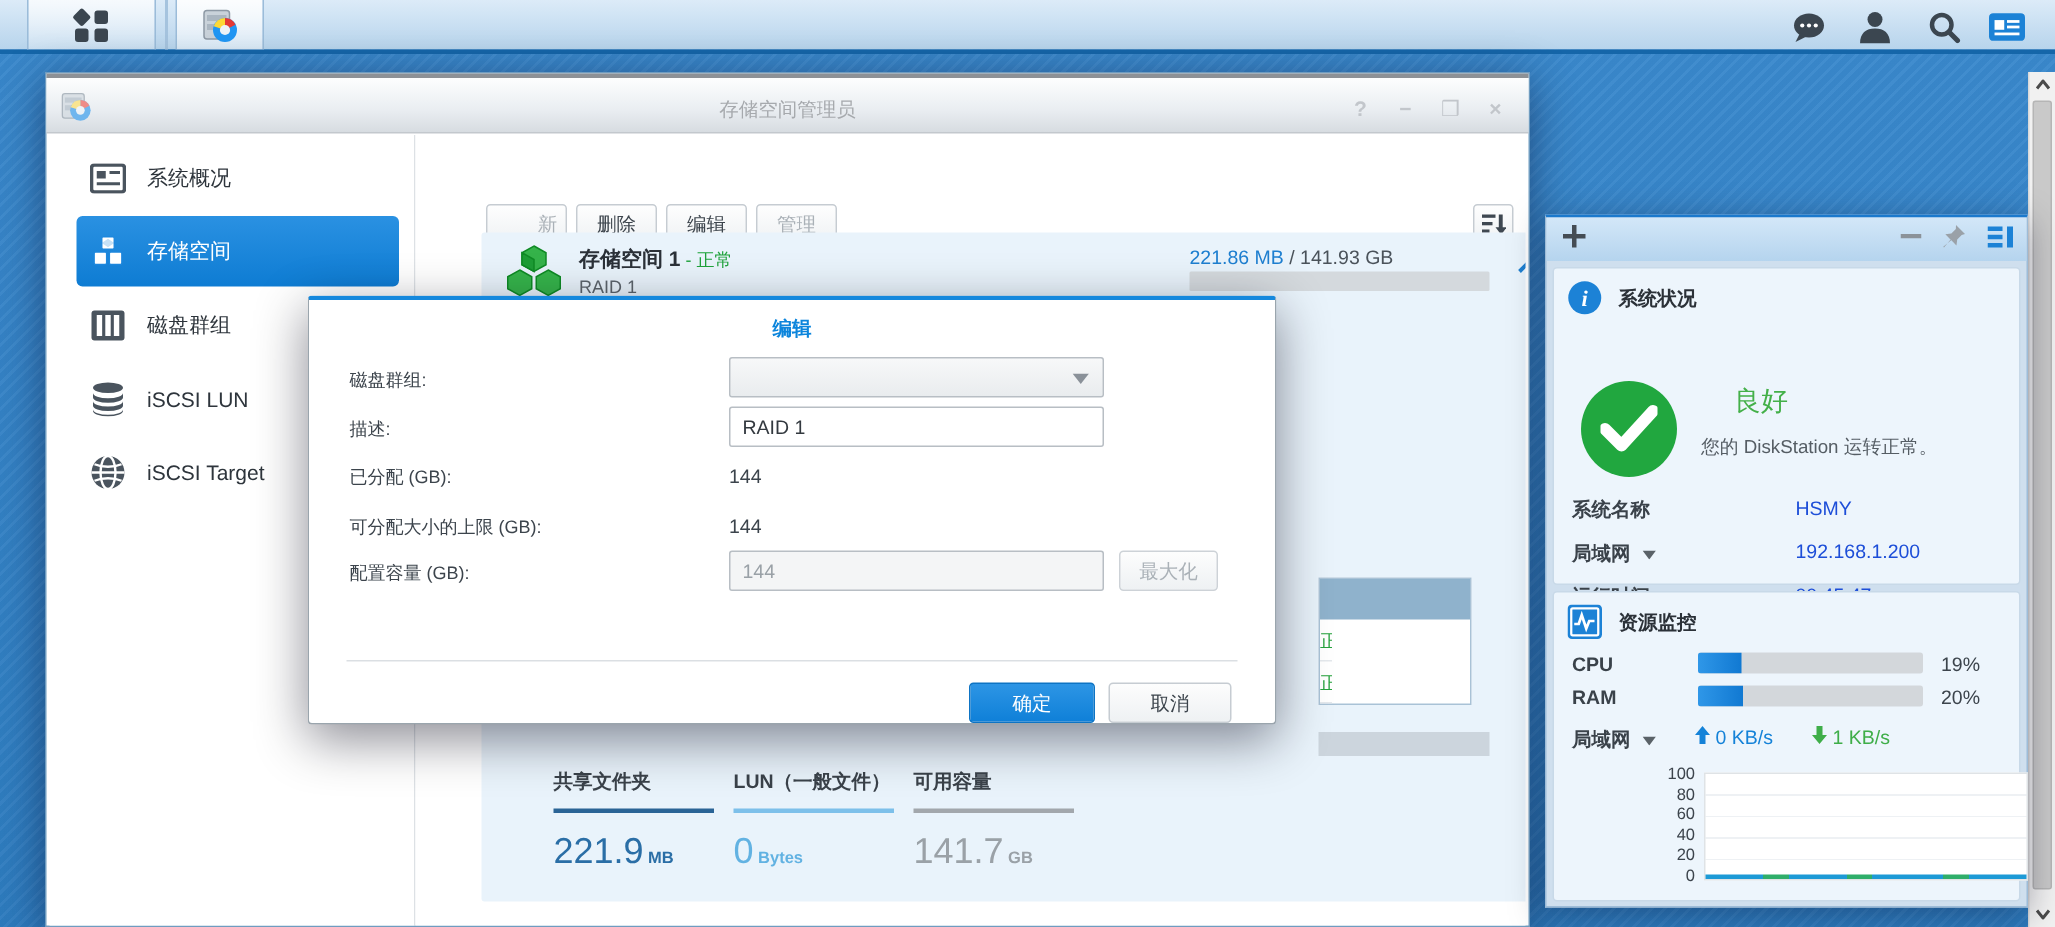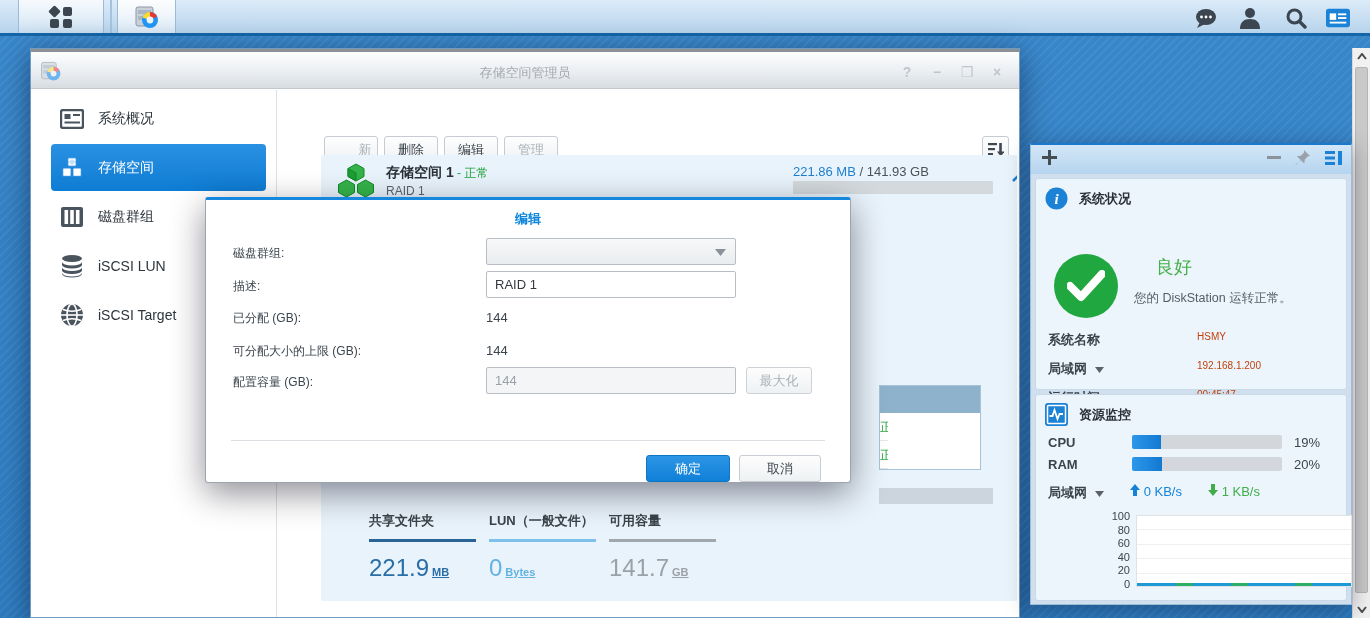--- a/index.html
+++ b/index.html
@@ -64,21 +64,21 @@
   .bg-table { position:absolute; left:558px; top:230px; width:102px; height:85px; border:1px solid #a9c2d6; background:#fff; overflow:hidden; }
   .bg-th { height:27px; background:#8fb2cc; color:#fff; font-size:12px; line-height:27px; overflow:hidden; white-space:nowrap; }
   .bg-tr { height:28px; border-bottom:1px solid #e4e8ec; color:#27a23e; font-size:12px; line-height:28px; overflow:hidden; white-space:nowrap; width:8px; }
   .bg-bar { position:absolute; left:558px; top:333px; width:114px; height:16px; background:#ccd5dd; }
 
   
   .stat-col { position:absolute; top:357px; width:110px; }
   .stat-label { font-size:13px; font-weight:bold; color:#3a424a; white-space:nowrap; }
   .stat-line { margin-top:9px; height:3px; width:107px; }
   .stat-val { margin-top:12px; font-size:24px; font-weight:300; white-space:nowrap; }
-  .stat-unit { font-size:11px; font-weight:bold; margin-left:3px;text-decoration:underline; }
+  .stat-unit { font-size:11px; font-weight:bold; margin-left:3px; }
 
   
   .dialog { position:absolute; left:205px; top:197px; width:646px; height:286px; background:#fff;
     border:1px solid #9aa5ad; border-top:3px solid #1588dd; border-radius:3px; box-shadow:0 10px 34px rgba(0,0,20,.45); z-index:30; }
   .dlg-title { position:absolute; left:0; right:0; top:10px; text-align:center; color:#0c85dc; font-weight:bold; font-size:13px; }
   .dlg-label { position:absolute; left:27px; font-size:12px; color:#3c444c; }
   .dlg-ctl { position:absolute; left:280px; width:250px; height:27px; border:1px solid #b8bec4; border-radius:2px;
     font-size:13px; padding:0 8px; color:#33393f; font-family:inherit; }
   .dlg-select { background:linear-gradient(#f7f8f9,#e9ecee); cursor:pointer; }
   .dlg-static { position:absolute; left:280px; font-size:13px; color:#3c444c; }
@@ -92,21 +92,21 @@
 
   
   .wpanel { position:absolute; left:1030px; top:143px; width:322px; height:462px; background:#cfdfee;
     border:1px solid #9dbcd8; border-top:2px solid #1b79cd; box-shadow:0 5px 22px rgba(0,0,30,.35); }
   .wp-head { position:relative; height:29px; background:linear-gradient(#d3e7f8,#b5d4ee); }
   .wp-plus { position:absolute; left:10px; top:4px; cursor:pointer; }
   .wp-right { position:absolute; right:8px; top:4px; display:flex; gap:14px; align-items:center; }
   .wcard { position:absolute; left:4px; width:312px; background:#edf5fc; border:1px solid #c8d9e8; border-radius:3px; }
   .wc-head { position:absolute; left:9px; top:8px; display:flex; gap:11px; align-items:center; font-weight:bold; font-size:13px; color:#2b3138; }
   .wrow-label { position:absolute; left:12px; font-weight:bold; font-size:13px; color:#3a424a; white-space:nowrap; }
-  .wrow-value { position:absolute; left:161px; font-size:10px; color:#c2410c; white-space:nowrap; }
+  .wrow-value { position:absolute; left:161px; font-size:13px; color:#1d4ed8; white-space:nowrap; }
   .meter { position:absolute; left:96px; width:150px; height:14px; background:#d3d7db; border-radius:2px; overflow:hidden; }
   .meter i { display:block; height:14px; background:linear-gradient(90deg,#2f97e8,#1179d2); }
   .pct { position:absolute; left:258px; font-size:13px; color:#3c444c; }
   .net-up { color:#1482d8; } .net-down { color:#3fae49; }
   .chart-wrap { position:absolute; left:12px; top:120px; width:290px; height:76px; }
   .chart-ticks { position:absolute; left:0; top:-5px; width:82px; text-align:right; font-size:11px; color:#3c444c; line-height:13.5px; }
   .chart-plot { position:absolute; left:88px; top:0; width:216px; height:72px; background:#fff; border:1px solid #dfe3e6;
     background-image:repeating-linear-gradient(#fff 0 13.4px, #eef1f4 13.4px 14.4px); }
   .chart-line { position:absolute; left:0; bottom:0; width:100%; height:3px;
     background:linear-gradient(90deg,#1d9ad6 0 18%, #2fae6a 18% 26%, #1d9ad6 26% 44%, #2fae6a 44% 52%, #1d9ad6 52% 74%, #2fae6a 74% 82%, #1d9ad6 82% 100%); }

